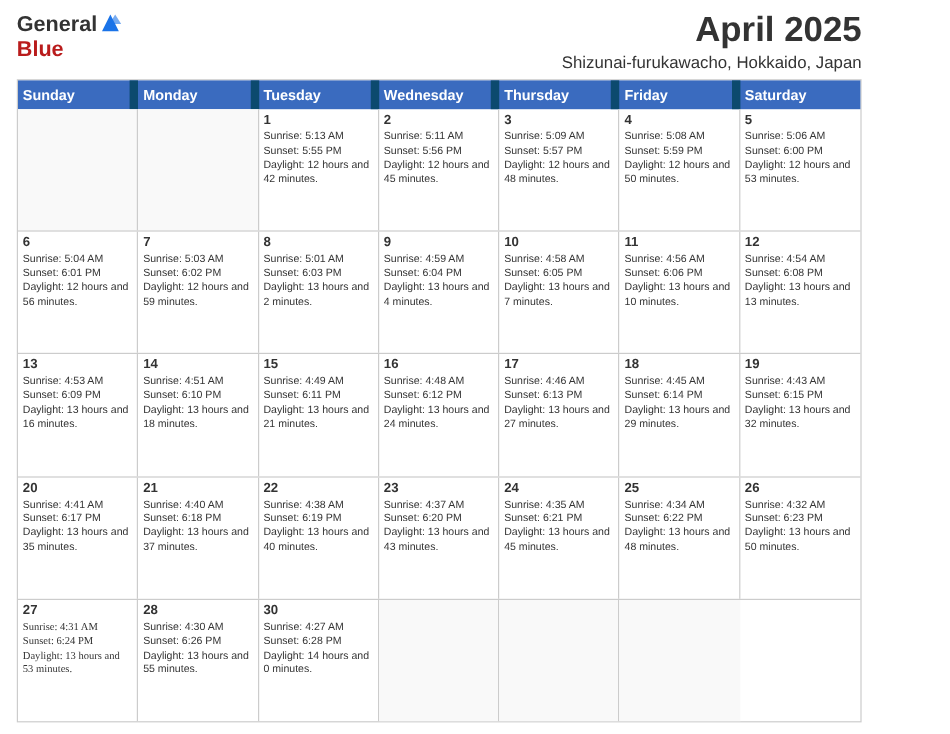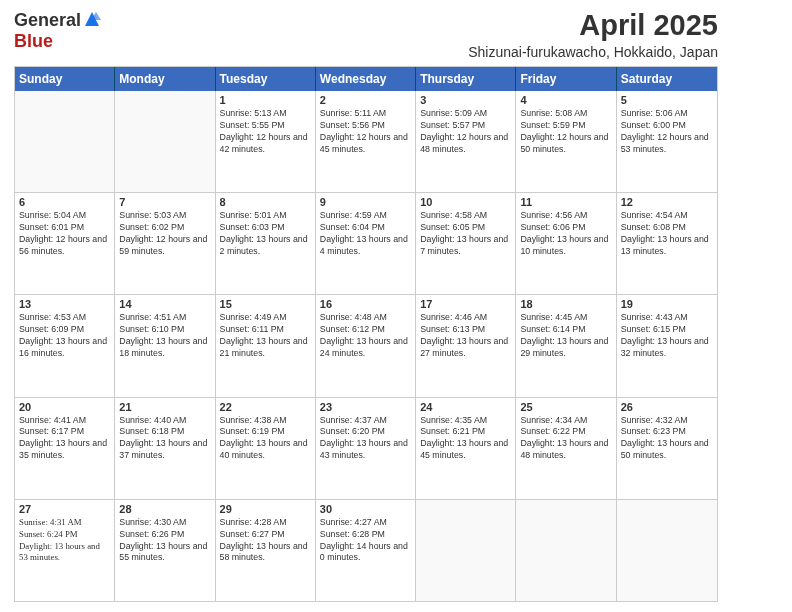--- a/index.html
+++ b/index.html
@@ -73,21 +73,21 @@
       display: grid;
       grid-template-columns: repeat(7, 1fr);
       background: #3a6bbf;
     }
     .cal-header-cell {
       color: #fff;
       font-size: 12px;
       font-weight: bold;
       padding: 5px 4px;
       text-align: left;
-      border-right: 1px solid #0c4a6e;
+      border-right: 7px solid #0c4a6e;
     }
     .cal-header-cell:last-child {
       border-right: none;
     }
     .cal-body {
       flex: 1;
       display: flex;
       flex-direction: column;
     }
     .cal-row {
@@ -332,26 +332,20 @@
 Sunset: 6:24 PM
 Daylight: 13 hours and 53 minutes.</div>
           </div>
           <div class="cal-cell">
             <span class="day-number">28</span>
             <div class="cell-detail" style="white-space: pre-line;">Sunrise: 4:30 AM
 Sunset: 6:26 PM
 Daylight: 13 hours and 55 minutes.</div>
           </div>
           <div class="cal-cell">
-            <span class="day-number">29</span>
-            <div class="cell-detail" style="white-space: pre-line;">Sunrise: 4:28 AM
-Sunset: 6:27 PM
-Daylight: 13 hours and 58 minutes.</div>
-          </div>
-          <div class="cal-cell">
             <span class="day-number">30</span>
             <div class="cell-detail" style="white-space: pre-line;">Sunrise: 4:27 AM
 Sunset: 6:28 PM
 Daylight: 14 hours and 0 minutes.</div>
           </div>
           <div class="cal-cell empty"></div>
           <div class="cal-cell empty"></div>
           <div class="cal-cell empty"></div>
         </div>
       </div>

